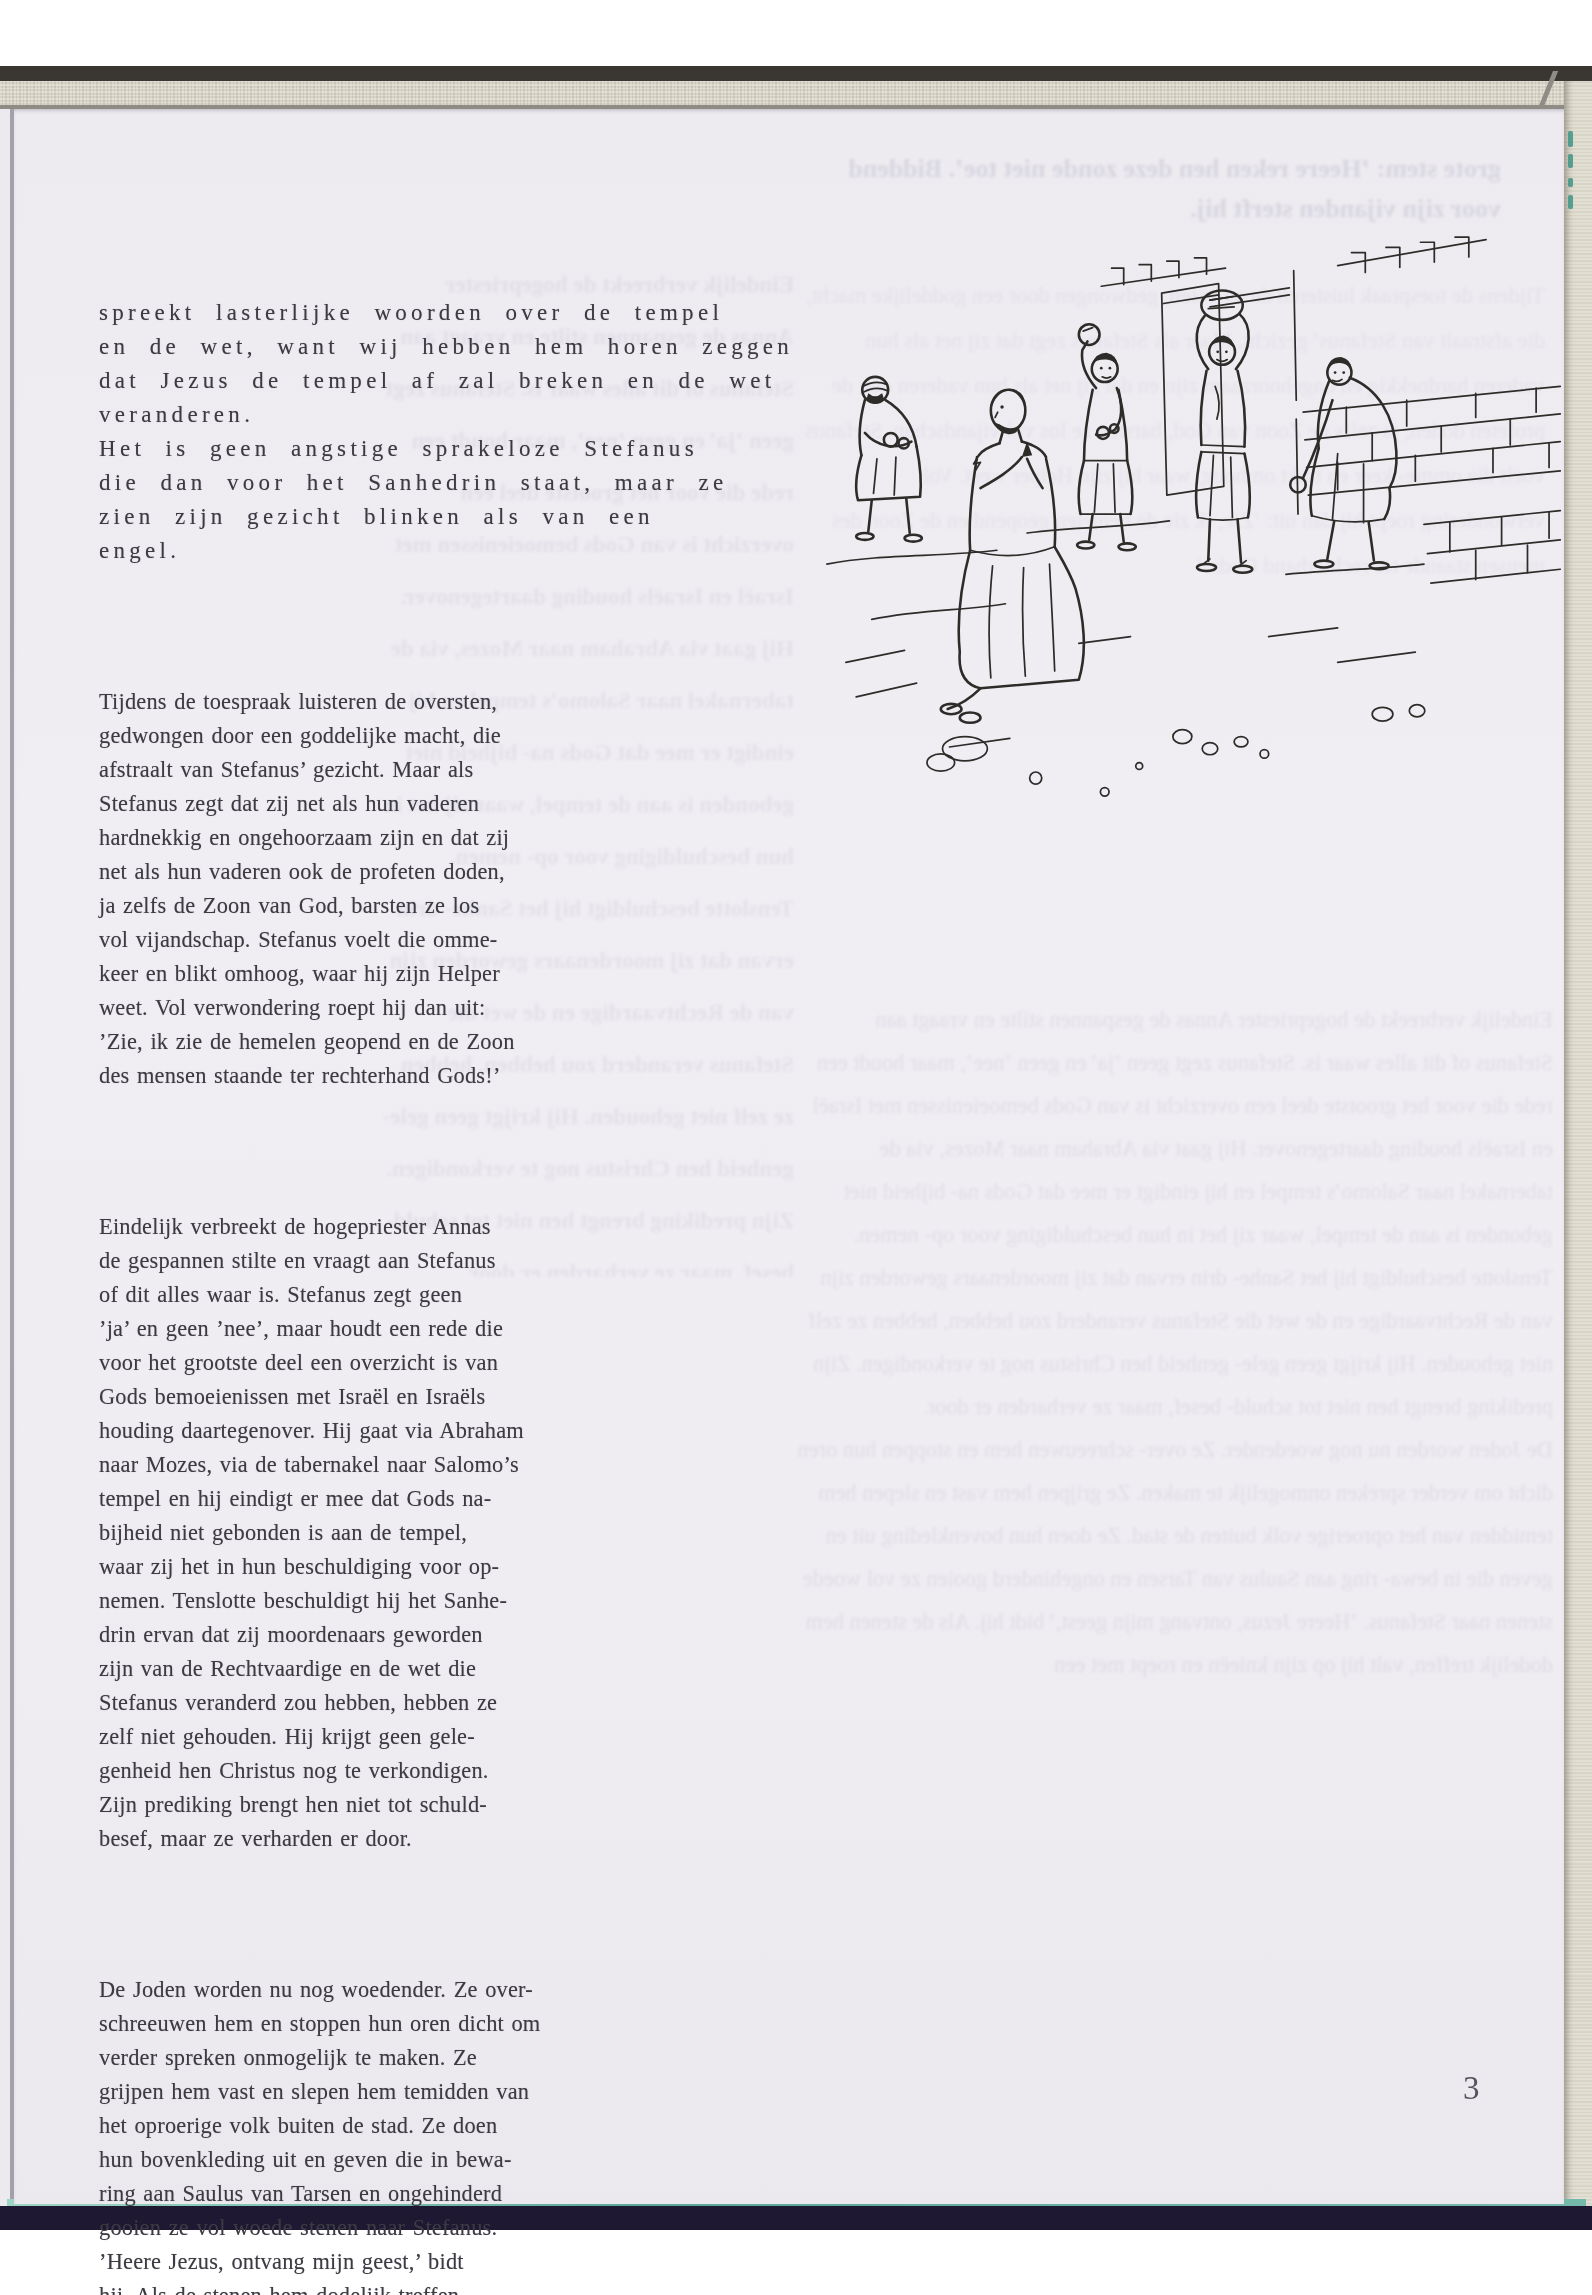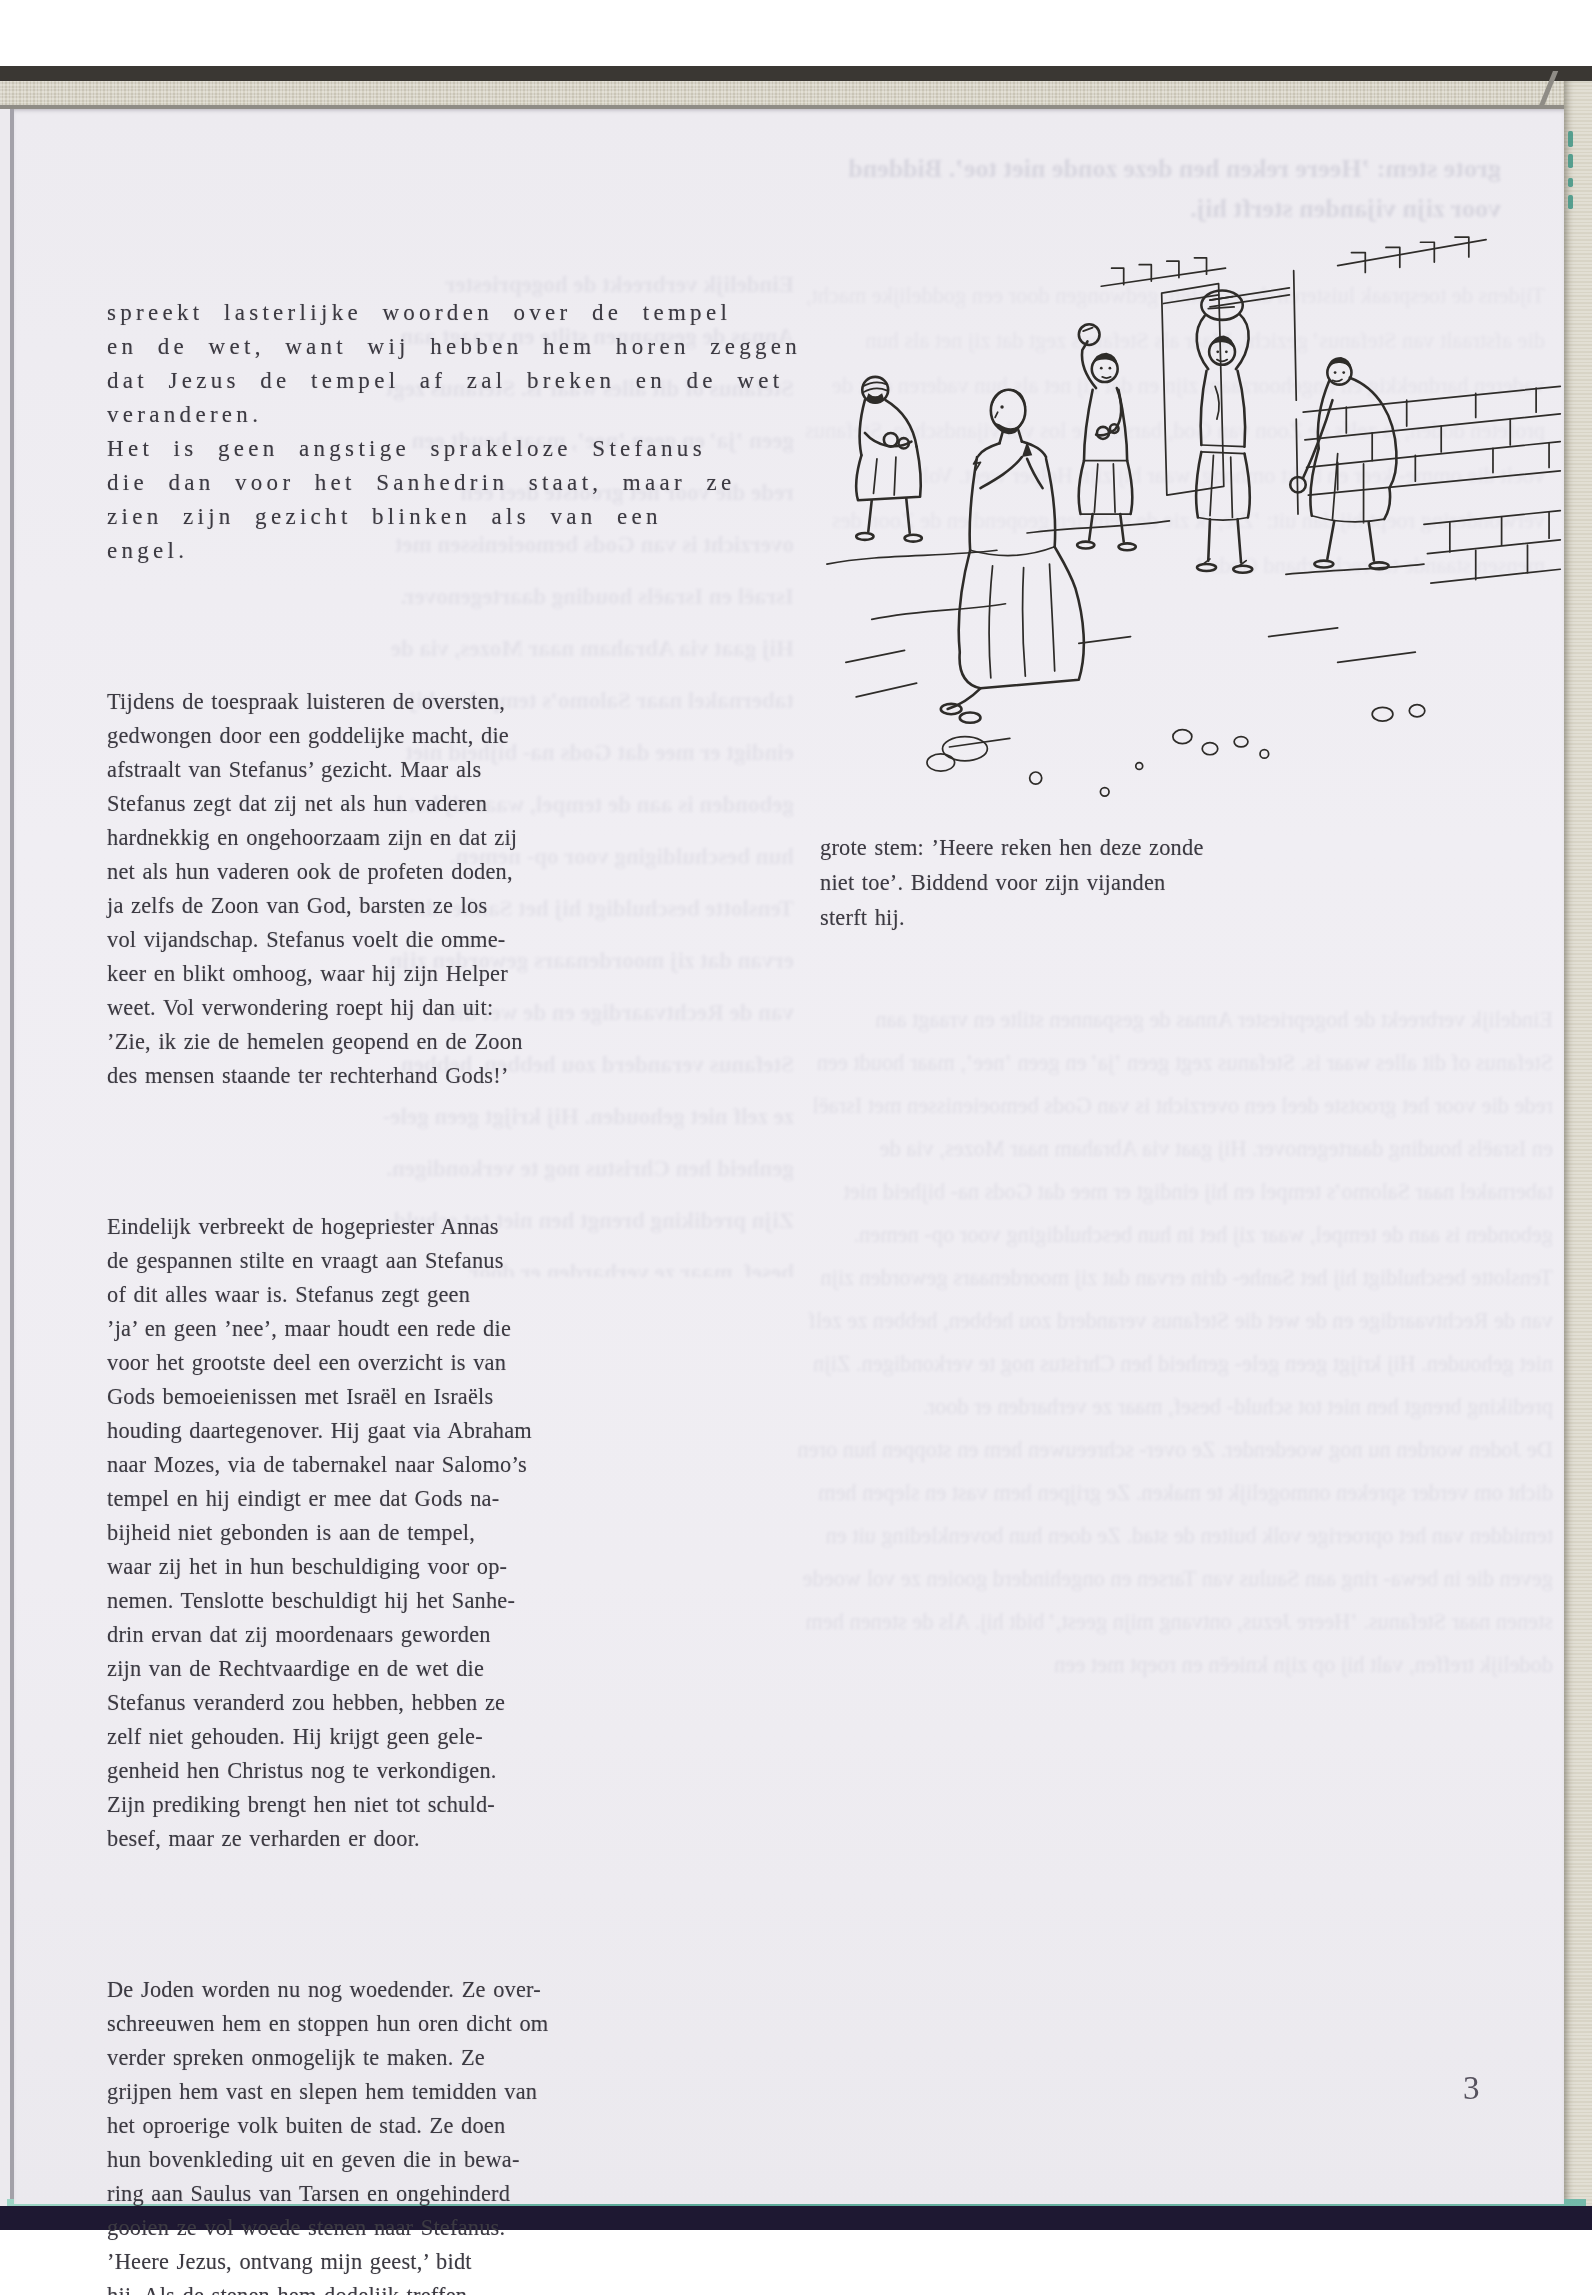--- a/index.html
+++ b/index.html
@@ -26,21 +26,21 @@
   .bottom-teal{position:absolute;left:7px;top:2199px;width:1579px;height:7px;
       background:linear-gradient(90deg,#9ed5c5,#5aa898 40%,#74b9a9);}
   .bottom-navy{position:absolute;left:0;top:2206px;width:1592px;height:24px;background:#1e1832;}
   
   .page{position:absolute;left:14px;top:109px;width:1550px;height:2095px;
       background:linear-gradient(180deg,#edebf0 0%,#f0eef3 35%,#efedf2 70%,#ebe9ee 100%);
       box-shadow:inset 0 3.5px 5.2px -3.5px rgba(80,78,90,.5);}
   .body-text{position:absolute;color:#3c3a42;white-space:pre;
       text-shadow:0 0 0.9px rgba(60,58,66,.35);}
   .col-left{left:85px;top:119px;font-size:22.4px;line-height:34px;letter-spacing:0.2px;word-spacing:1.7px;}
-  .col-left p{margin:0 0 49px 8px;}
+  .col-left p{margin:0 0 49px 0;}
   .col-left p.wide{font-size:23px;letter-spacing:4.3px;word-spacing:10.4px;}
   .col-right-text{left:806px;top:721px;font-size:22.4px;line-height:35px;letter-spacing:0.2px;word-spacing:1.7px;}
   .page-number{position:absolute;left:1449px;top:1961px;font-size:33px;color:#56525e;}
   
   .bleed{position:absolute;overflow:hidden;transform:scaleX(-1);filter:blur(1.7px);
       color:#44446a;white-space:normal;pointer-events:none;}
   .bleed-heading{left:797px;top:40px;width:690px;height:95px;font-size:26px;line-height:40px;
       font-weight:bold;opacity:.13;}
   .bleed-gutter{left:366px;top:150px;width:414px;height:1018px;font-size:23px;line-height:52px;
       font-weight:bold;opacity:.07;}
@@ -186,23 +186,20 @@
 grijpen hem vast en slepen hem temidden van
 het oproerige volk buiten de stad. Ze doen
 hun bovenkleding uit en geven die in bewa-
 ring aan Saulus van Tarsen en ongehinderd
 gooien ze vol woede stenen naar Stefanus.
 ’Heere Jezus, ontvang mijn geest,’ bidt
 hij. Als de stenen hem dodelijk treffen,
 valt hij op zijn knieën en roept met een</p>
     </div>
 
-    <div class="body-text col-right-text">grote stem: ’Heere reken hen deze zonde
-niet toe’. Biddend voor zijn vijanden
-sterft hij.</div>
 
     <div class="illus">
       <svg viewBox="0 0 860 675">
 
         <g>
           <path class="ln thin" d="M326,66 L470,45"></path>
           <path class="ln thin" d="M600,42 L772,12"></path>
           <path class="ln thin" d="M352,64 V45 H338"></path>
           <path class="ln thin" d="M384,60 V41 H370"></path>
           <path class="ln thin" d="M416,56 V37 H402"></path>

